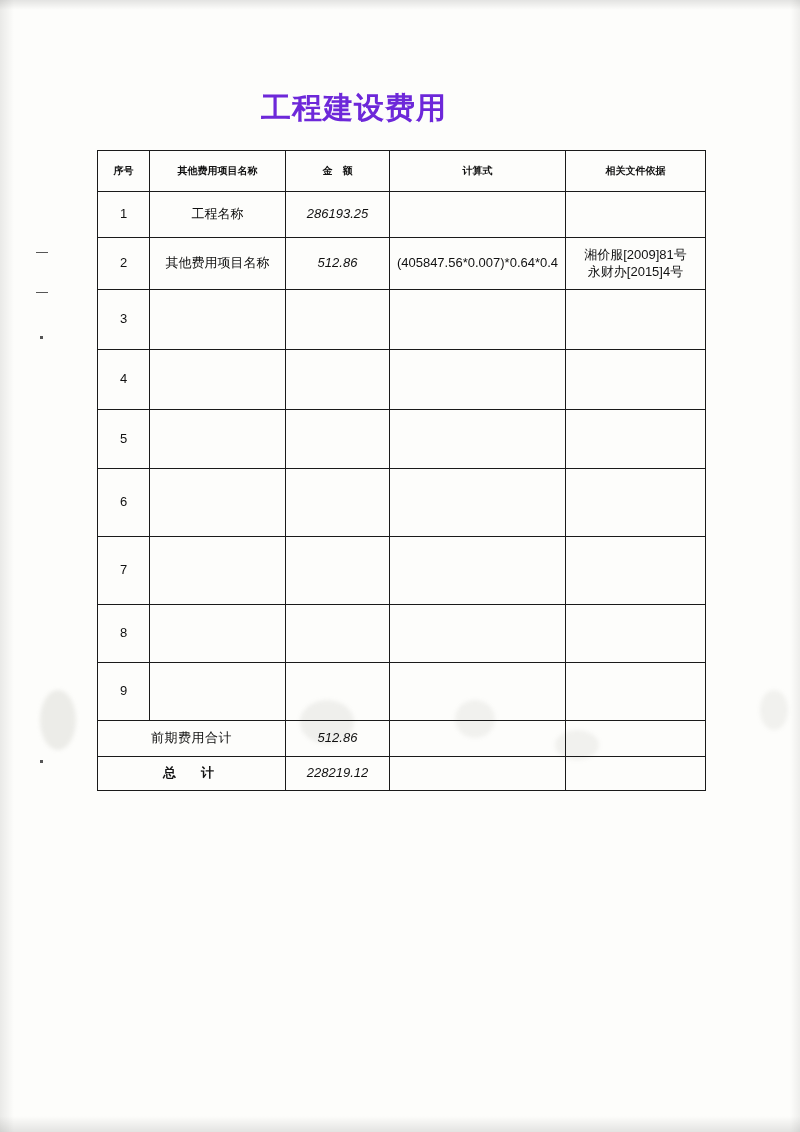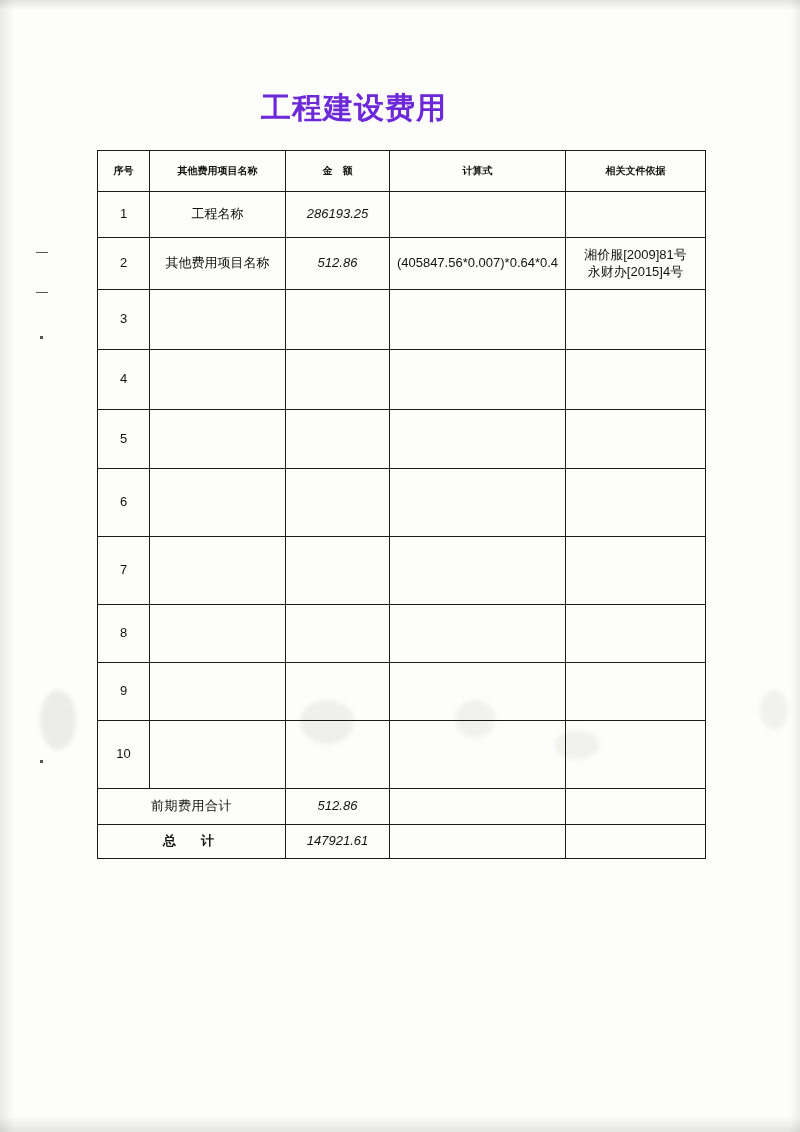--- a/index.html
+++ b/index.html
@@ -255,35 +255,28 @@
         <td class="formula-cell"></td>
         <td class="doc-cell"></td>
       </tr>
       <tr style="height:58px;">
         <td class="seq-cell">9</td>
         <td></td>
         <td class="num-cell"></td>
         <td class="formula-cell"></td>
         <td class="doc-cell"></td>
       </tr>
-      <tr style="height:68px;">
-        <td class="seq-cell">10</td>
-        <td></td>
-        <td class="num-cell"></td>
-        <td class="formula-cell"></td>
-        <td class="doc-cell"></td>
-      </tr>
       <tr style="height:36px;">
         <td class="summary-label" colspan="2">前期费用合计</td>
         <td class="num-cell">512.86</td>
         <td></td>
         <td></td>
       </tr>
       <tr style="height:34px;">
         <td class="total-label" colspan="2">总　计</td>
-        <td class="num-cell">147921.61</td>
+        <td class="num-cell">228219.12</td>
         <td></td>
         <td></td>
       </tr>
     </tbody>
   </table>
 
 </div>
 
 </body></html>

